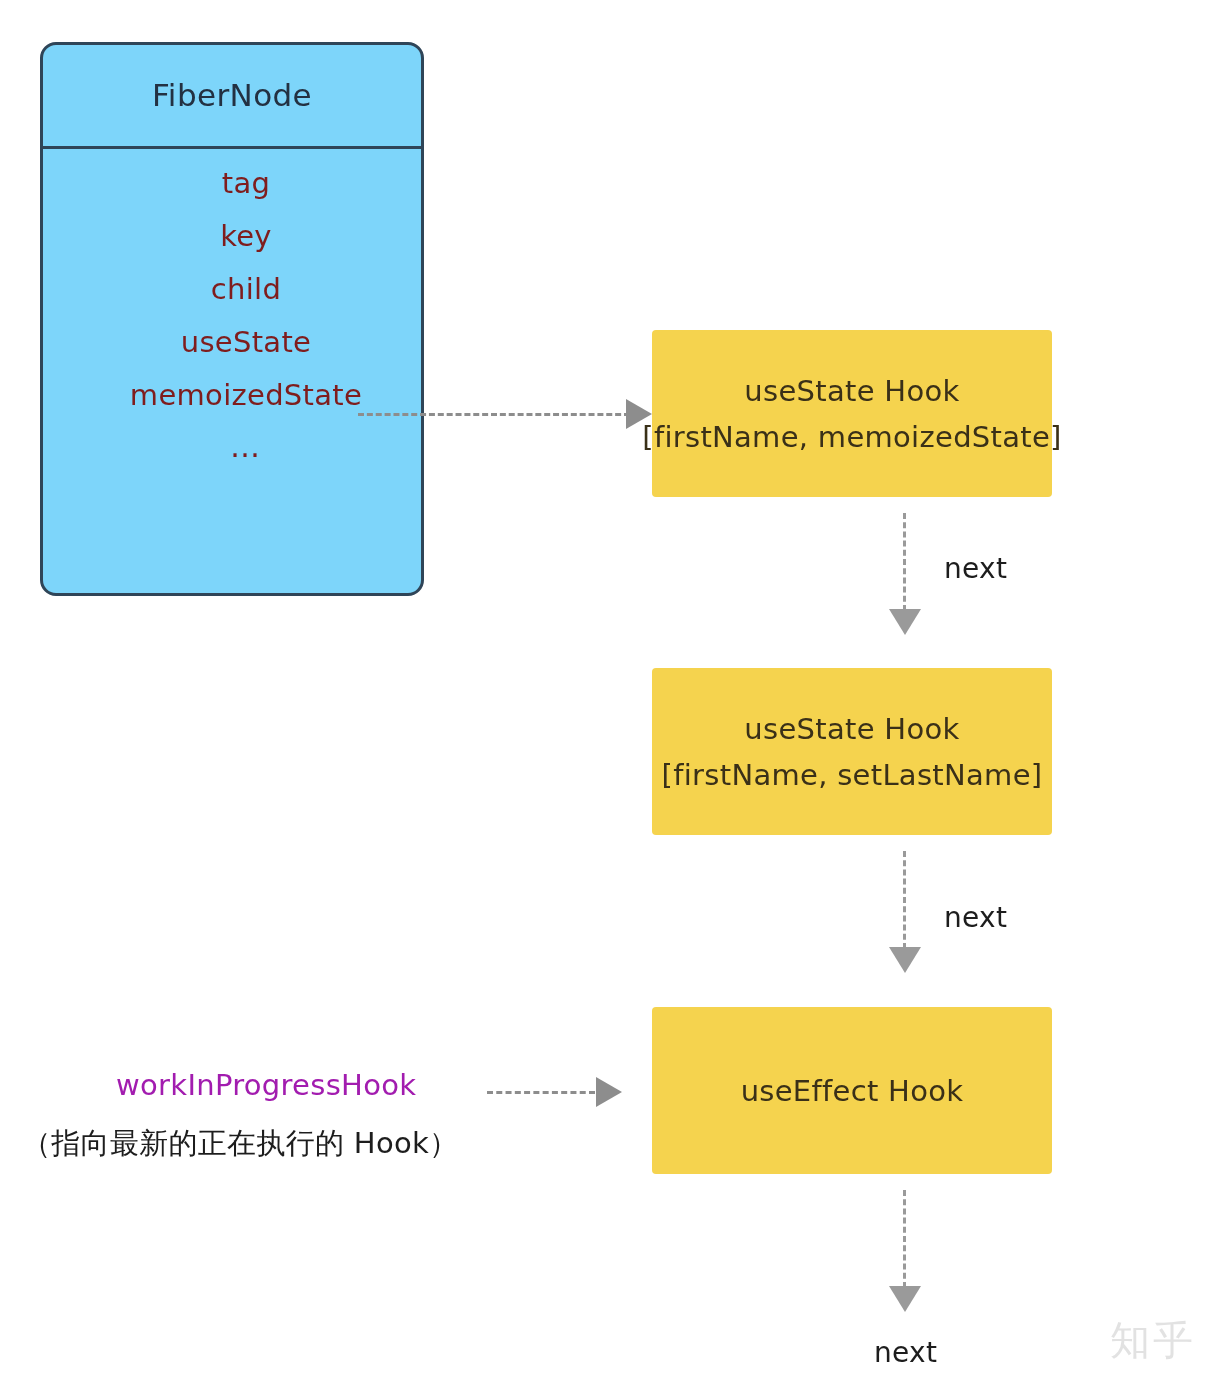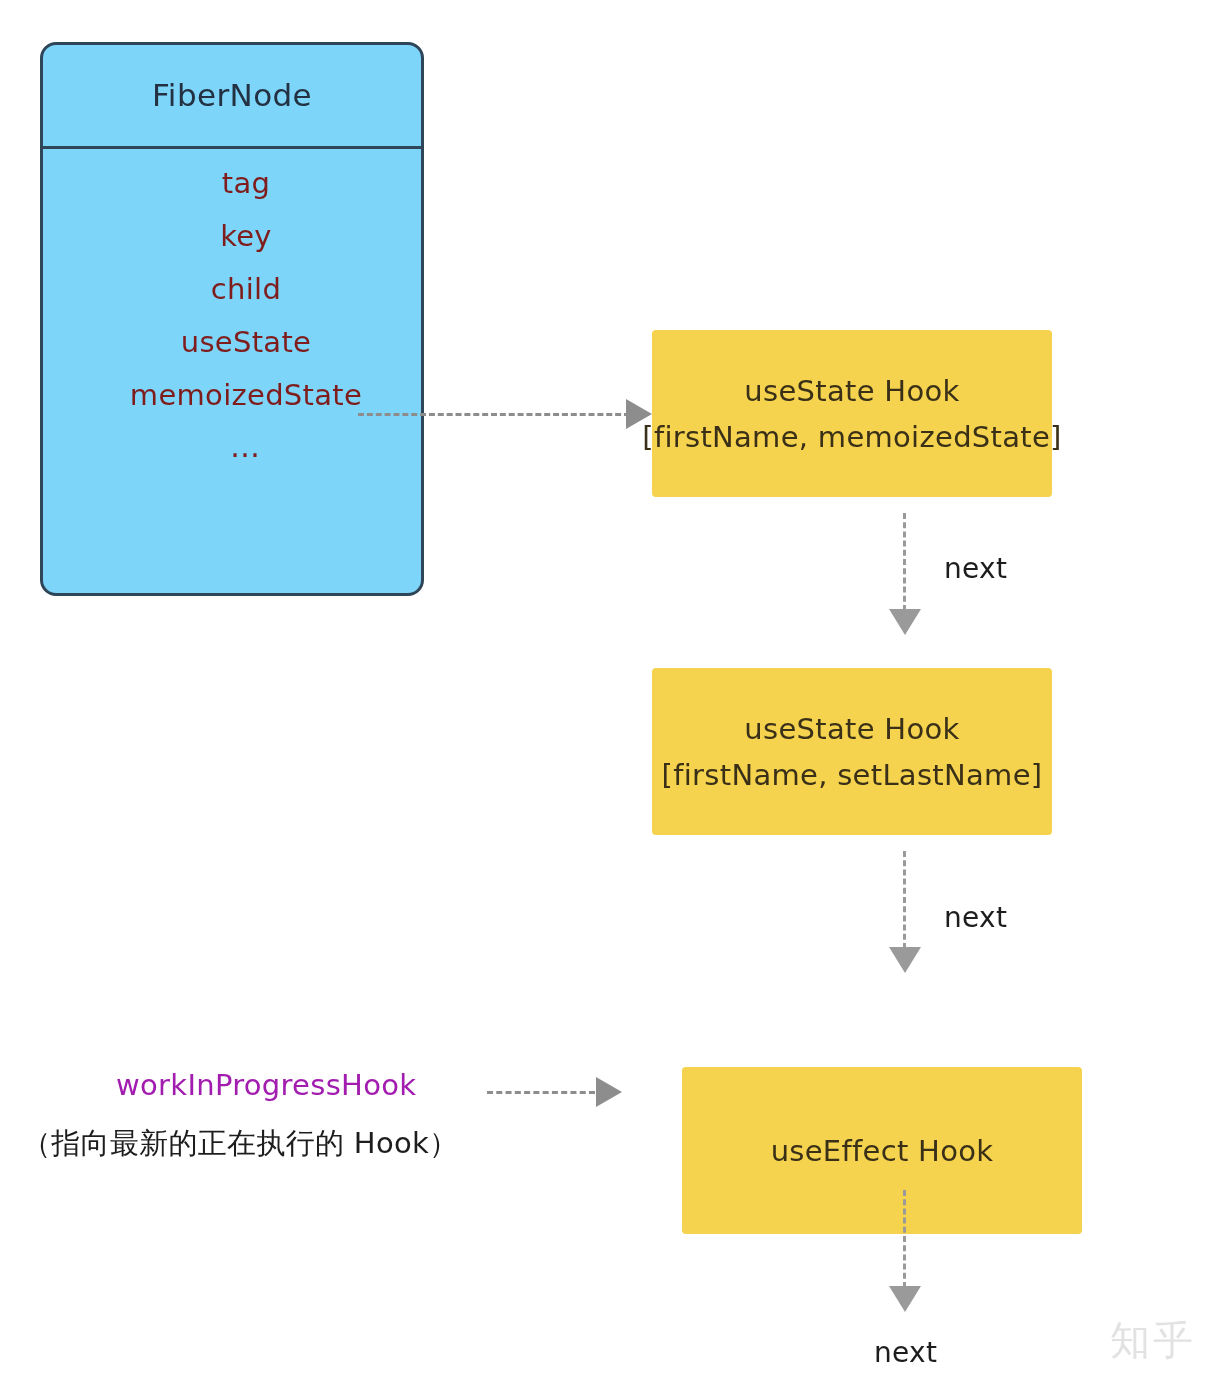--- a/index.html
+++ b/index.html
@@ -79,21 +79,21 @@
     background: #F5D34E;
     border-radius: 4px;
     display: flex;
     flex-direction: column;
     align-items: center;
     justify-content: center;
     color: #3a3018;
   }
   .hook-box.h1 { top: 330px;  height: 167px; }
   .hook-box.h2 { top: 668px;  height: 167px; }
-  .hook-box.h3 { top: 1067px; height: 167px; margin-left: 30px; }
+  .hook-box.h3 { top: 1007px; height: 167px; }
   .hook-line {
     font-size: 29px;
     line-height: 46px;
     letter-spacing: 0.3px;
     white-space: nowrap;
   }
 
   
   .dash-h {
     position: absolute;

